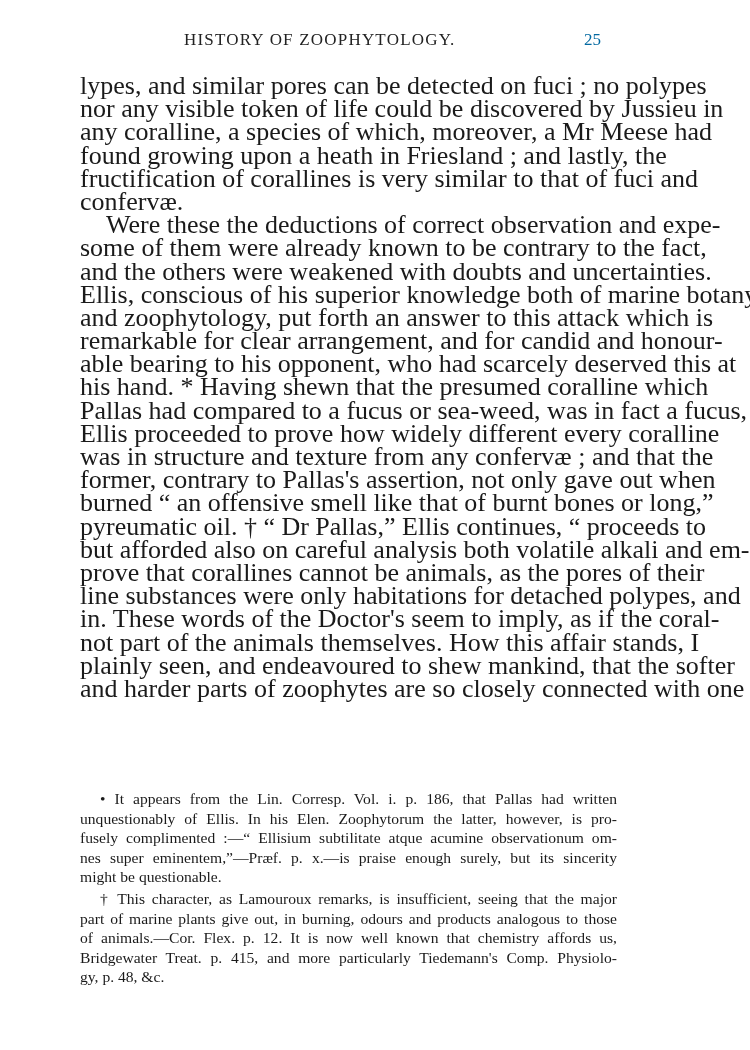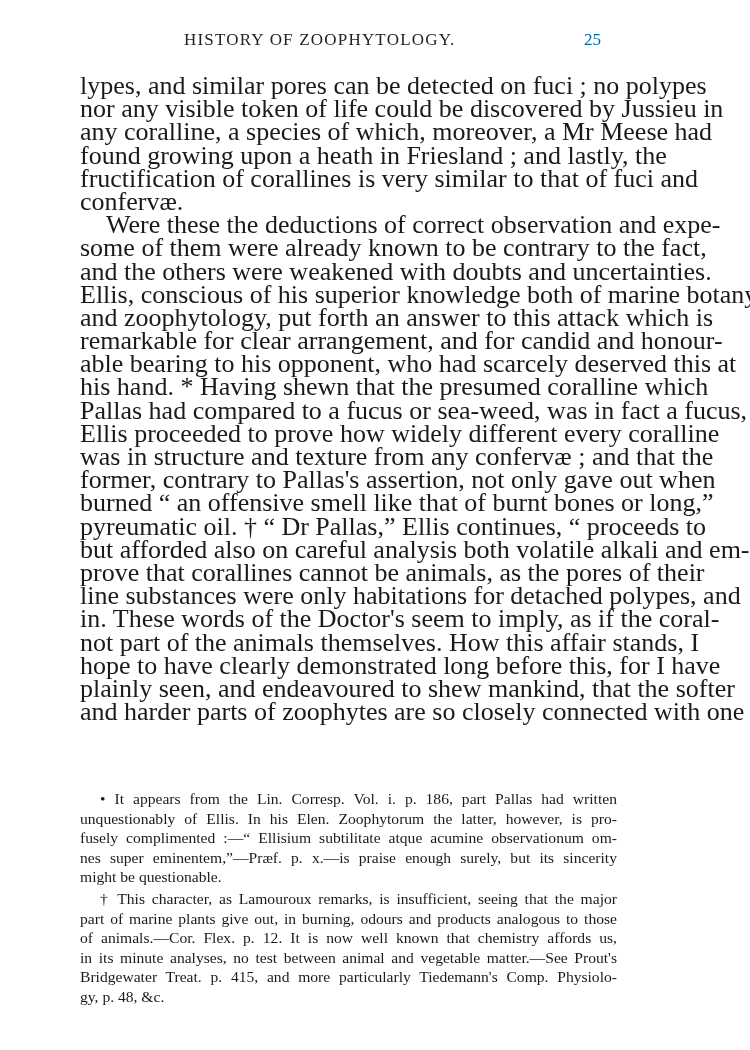--- a/index.html
+++ b/index.html
@@ -114,37 +114,35 @@
     <span class="line">Ellis proceeded to prove how widely different every coralline</span>
     <span class="line">was in structure and texture from any confervæ ; and that the</span>
     <span class="line">former, contrary to Pallas's assertion, not only gave out when</span>
     <span class="line">burned “ an offensive smell like that of burnt bones or long,”</span>
     <span class="line">pyreumatic oil. †  “ Dr Pallas,” Ellis continues, “ proceeds to</span>
     <span class="line">but afforded also on careful analysis both volatile alkali and em-</span>
     <span class="line">prove that corallines cannot be animals, as the pores of their</span>
     <span class="line">line substances were only habitations for detached polypes, and</span>
     <span class="line">in.  These words of the Doctor's seem to imply, as if the coral-</span>
     <span class="line">not part of the animals themselves.  How this affair stands, I</span>
-    <span class="line">hope to have clearly demonstrated long before this, for I have</span>
     <span class="line">plainly seen, and endeavoured to shew mankind, that the softer</span>
     <span class="line">and harder parts of zoophytes are so closely connected with one</span>
   </div>
 
   <div class="footnotes">
     <div>
-      <span class="fline indent">• It appears from the Lin. Corresp. Vol. i. p. 186, part Pallas had written</span>
+      <span class="fline indent">• It appears from the Lin. Corresp. Vol. i. p. 186, that Pallas had written</span>
       <span class="fline">unquestionably of Ellis.  In his Elen. Zoophytorum the latter, however, is pro-</span>
       <span class="fline">fusely complimented :—“ Ellisium subtilitate atque acumine observationum om-</span>
       <span class="fline">nes super eminentem,”—Præf. p. x.—is praise enough surely, but its sincerity</span>
       <span class="fline last">might be questionable.</span>
     </div>
     <div class="note-gap"></div>
     <div>
       <span class="fline indent">† This character, as Lamouroux remarks, is insufficient, seeing that the major</span>
       <span class="fline">part of marine plants give out, in burning, odours and products analogous to those</span>
       <span class="fline">of animals.—Cor. Flex. p. 12.   It is now well known that chemistry affords us,</span>
-      <span class="fline">in its minute analyses, no test between animal and vegetable matter.—See Prout's</span>
       <span class="fline">Bridgewater Treat. p. 415, and more particularly Tiedemann's Comp. Physiolo-</span>
       <span class="fline last">gy, p. 48, &amp;c.</span>
     </div>
   </div>
 
 </div>
 
 </body></html>

